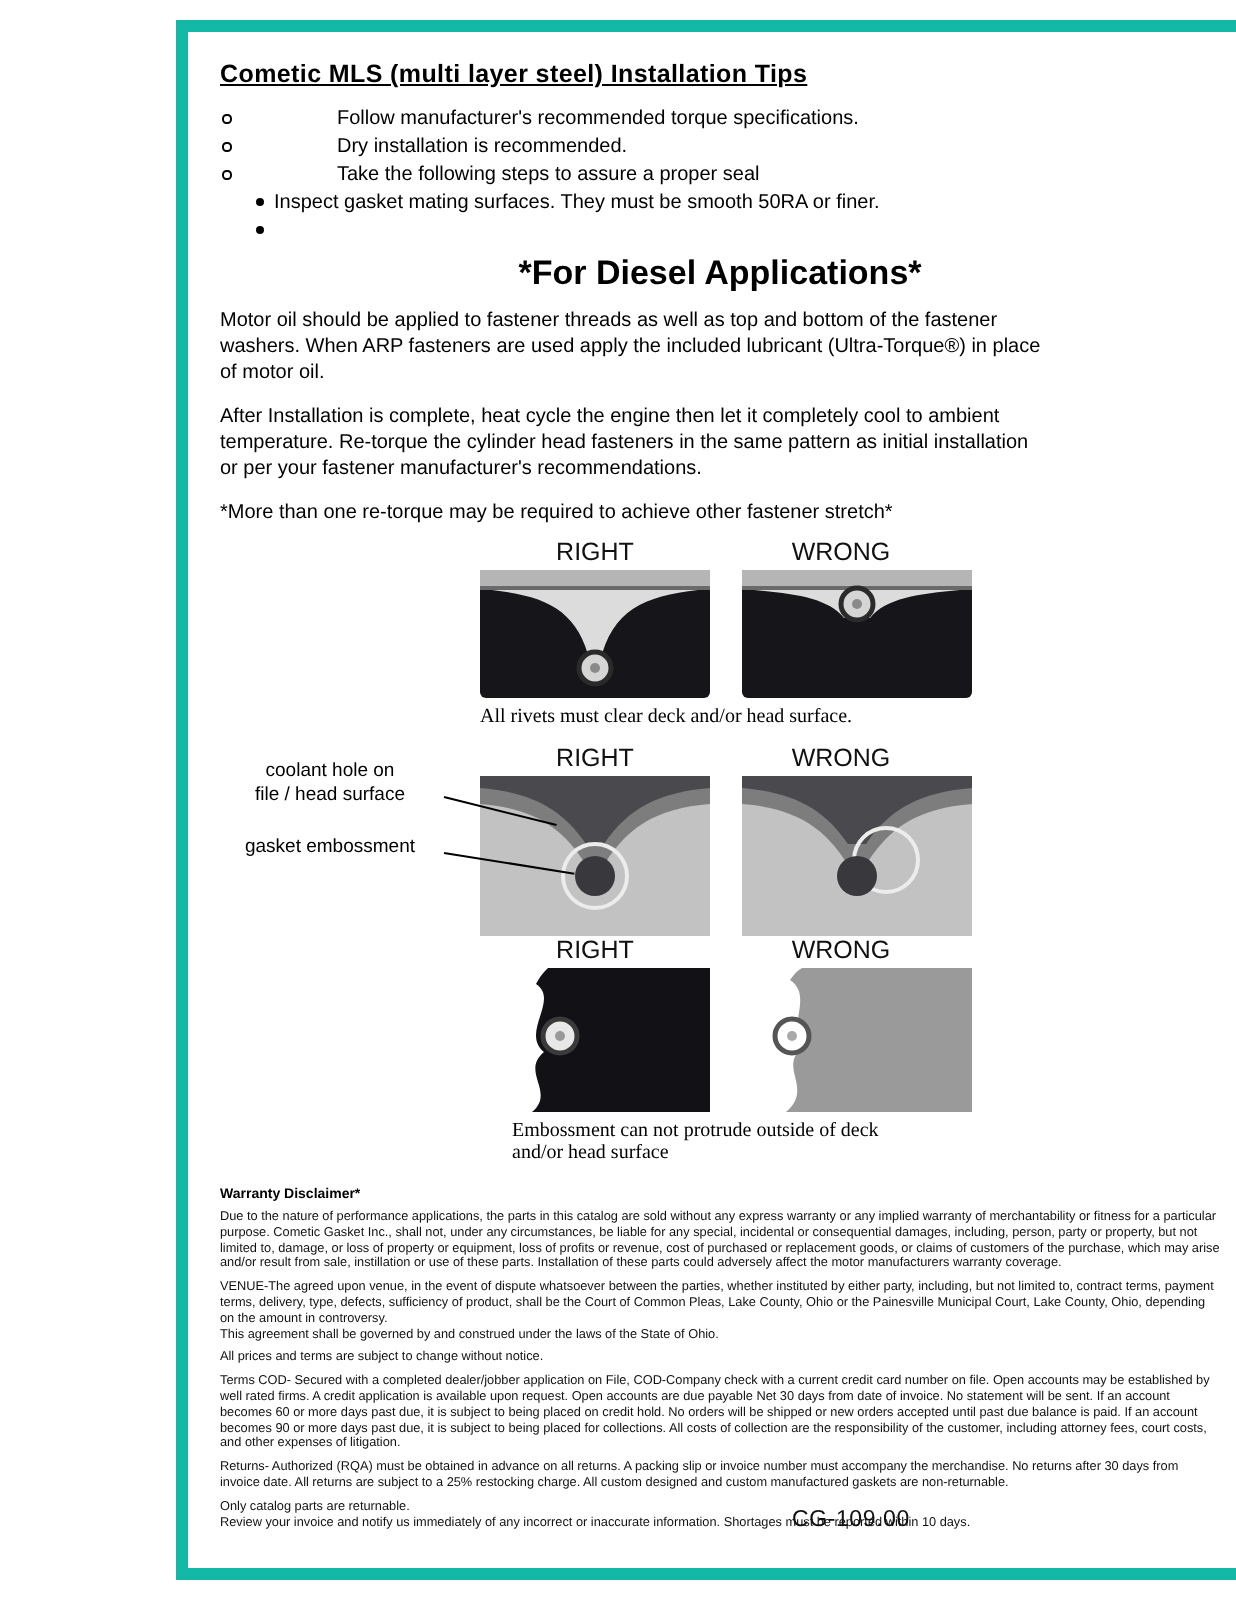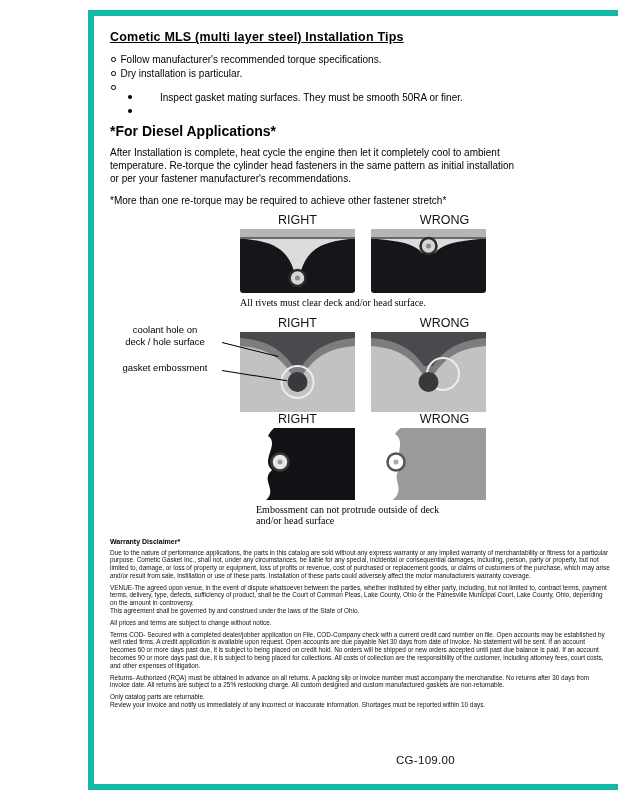--- a/index.html
+++ b/index.html
@@ -11,36 +11,36 @@
   .frame {
     position:absolute; left:88px; top:10px; width:544px; height:780px;
     border:6px solid #14b8a6; padding:12px 16px 10px 16px; overflow:hidden;
     background:#fff;
   }
   .doc-title {
     font-size:12.5px; font-weight:bold; text-decoration:underline;
     margin:2px 0 9px 0; letter-spacing:0.2px;
   }
   .bullets { font-size:10px; line-height:13px; }
-  .b-row { display:flex; align-items:flex-start; margin-bottom:1px; }
+  .b-row { display:flex; align-items:flex-start; margin-bottom:1px;gap:48px; }
   .b-row .marker {
     width:4.5px; height:4.5px; border:1px solid #000; border-radius:50%;
     margin:4px 5px 0 1px; flex:0 0 auto;
   }
-  .sb-row { display:flex; align-items:flex-start; margin-left:18px; margin-bottom:1px;gap:23px; }
+  .sb-row { display:flex; align-items:flex-start; margin-left:18px; margin-bottom:1px; }
   .sb-row .marker {
     width:4px; height:4px; background:#000; border-radius:50%;
     margin:4px 5px 0 0; flex:0 0 auto;
   }
-  .diesel-heading { font-size:14px; font-weight:bold; margin:10px 0 7px 0; }
+  .diesel-heading { font-size:17px; font-weight:bold; margin:10px 0 7px 0;text-align:center; }
   .para { font-size:10px; line-height:13px; max-width:412px; margin:0 0 9px 0; }
   .para.last { margin-bottom:4px; }
 
   .diagrams { margin-top:6px; font-size:10px; }
-  .diag-headers { display:flex; gap:32px; margin-left:130px; }
+  .diag-headers { display:flex; gap:8px; margin-left:130px; }
   .diag-headers span { width:115px; text-align:center; font-size:12.5px; color:#111; }
   .diag-row { display:flex; gap:16px; margin-left:130px; margin-top:2px; }
   .diag-cell { width:115px; }
   .diag-cell svg { display:block; }
   .diag-caption { margin:4px 0 8px 130px; font-size:10px;font-family:Liberation Serif, serif; }
   .diag-caption .cap-line { display:block;padding-left:16px; }
 
   .row-wrap { position:relative; }
   .callout-label {
     position:absolute; left:0; width:110px; text-align:center;
@@ -68,35 +68,37 @@
 
   <div class="doc-title">Cometic MLS (multi layer steel) Installation Tips</div>
 
   <div class="bullets">
     <div class="b-row">
       <span class="marker"></span>
       <span>Follow manufacturer's recommended torque specifications.</span>
     </div>
     <div class="b-row">
       <span class="marker"></span>
-      <span>Dry installation is particular.</span>
+      <span>Dry installation is recommended.</span>
     </div>
     <div class="b-row">
       <span class="marker"></span>
+      <span>Take the following steps to assure a proper seal</span>
     </div>
     <div class="sb-row">
       <span class="marker"></span>
       <span>Inspect gasket mating surfaces.  They must be smooth 50RA or finer.</span>
     </div>
     <div class="sb-row">
       <span class="marker"></span>
     </div>
   </div>
 
   <div class="diesel-heading">*For Diesel Applications*</div>
+  <p class="para">Motor oil should be applied to fastener threads as well as top and bottom of the fastener washers. When ARP fasteners are used apply the included lubricant (Ultra-Torque®) in place of motor oil.</p>
   <p class="para">After Installation is complete, heat cycle the engine then let it completely cool to ambient temperature. Re-torque the cylinder head fasteners in the same pattern as initial installation or per your fastener manufacturer's recommendations.</p>
   <p class="para last">*More than one re-torque may be required to achieve other fastener stretch*</p>
 
   <div class="diagrams">
 
     <div class="row-wrap">
       <div class="diag-headers">
         <span>RIGHT</span>
         <span>WRONG</span>
       </div>
@@ -146,21 +148,21 @@
             <path d="M0,0 H115 V14 C88,16 72,26 60,48 L55,48 C43,26 27,16 0,14 Z" fill="#7d7d7d"></path>
             <path d="M0,0 H115 V6 C90,8 74,16 62,34 L53,34 C41,16 25,8 0,6 Z" fill="#4a4a4e"></path>
             <circle cx="72" cy="42" r="16" fill="none" stroke="#ececec" stroke-width="2"></circle>
             <circle cx="57.5" cy="50" r="10" fill="#39393d"></circle>
           </svg>
         </div>
       </div>
 
       <div class="callout-label" style="top:8px;">
         <span style="display:block">coolant hole on</span>
-        <span style="display:block">deck / hole surface</span>
+        <span style="display:block">file / head surface</span>
       </div>
       <div class="callout-line" style="left:112px; top:26px; width:58px; transform:rotate(14deg);"></div>
 
       <div class="callout-label" style="top:46px;">
         <span>gasket embossment</span>
       </div>
       <div class="callout-line" style="left:112px; top:54px; width:66px; transform:rotate(9deg);"></div>
     </div>
 
     <div class="row-wrap">

